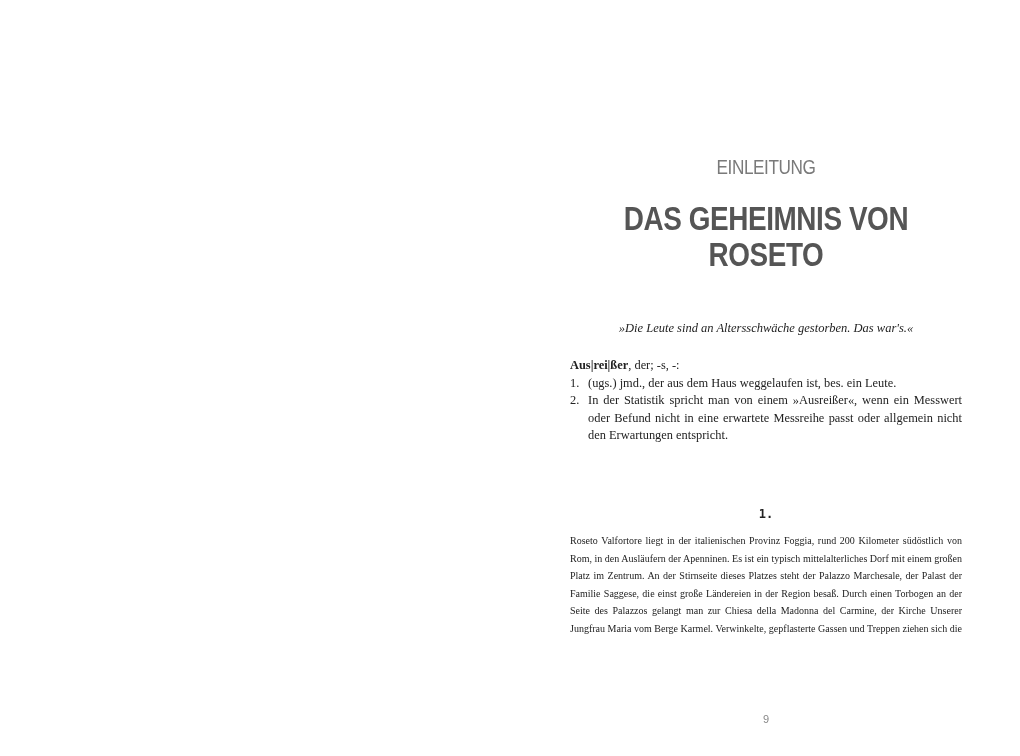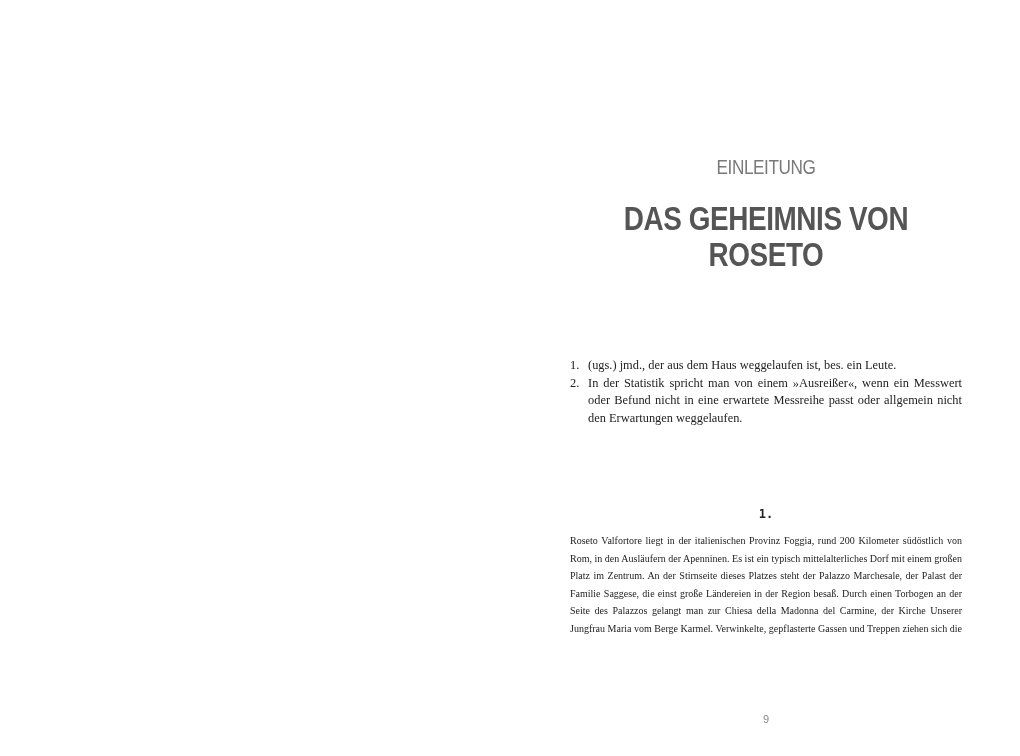--- a/index.html
+++ b/index.html
@@ -57,29 +57,33 @@
   <div class="page-left"></div>
 
   <div class="page-right">
     <div class="chapter-label">EINLEITUNG</div>
 
     <h1 class="chapter-title" style="margin:0;">
       <span>DAS GEHEIMNIS VON</span>
       <span>ROSETO</span>
     </h1>
 
+    <div class="epigraph">»Die Leute sind an Altersschwäche gestorben. Das war's.«</div>
 
     <div class="dict">
+      <p class="entry">
+        <b>Aus|rei|ßer</b><span>, der; -s, -:</span>
+      </p>
       <div class="item">
         <span class="num">1.</span>
         <span class="txt">(ugs.) jmd., der aus dem Haus weggelaufen ist, bes. ein Leute.</span>
       </div>
       <div class="item">
         <span class="num">2.</span>
-        <span class="txt">In der Statistik spricht man von einem »Ausreißer«, wenn ein Messwert oder Befund nicht in eine erwartete Messreihe passt oder allgemein nicht den Erwartungen weggelaufen.</span>
+        <span class="txt">In der Statistik spricht man von einem »Ausreißer«, wenn ein Messwert oder Befund nicht in eine erwartete Messreihe passt oder allgemein nicht den Erwartungen entspricht.</span>
       </div>
       <div class="gap"></div>
     </div>
 
     <div class="section-number">1.</div>
 
     <p class="body-text">Roseto Valfortore liegt in der italienischen Provinz Foggia, rund 200 Kilometer südöstlich von Rom, in den Ausläufern der Apenninen. Es ist ein typisch mittelalterliches Dorf mit einem großen Platz im Zentrum. An der Stirnseite dieses Platzes steht der Palazzo Marchesale, der Palast der Familie Saggese, die einst große Ländereien in der Region besaß. Durch einen Torbogen an der Seite des Palazzos gelangt man zur Chiesa della Madonna del Carmine, der Kirche Unserer Jungfrau Maria vom Berge Karmel. Verwinkelte, gepflasterte Gassen und Treppen ziehen sich die</p>
 
     <div class="page-number">9</div>
   </div>

